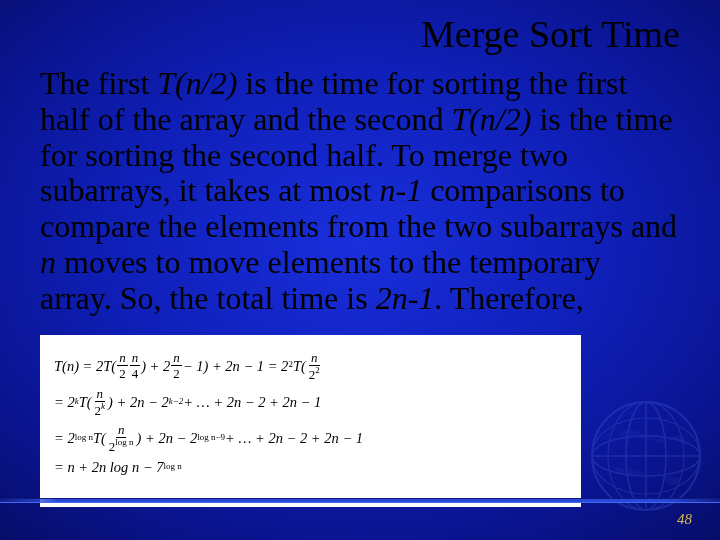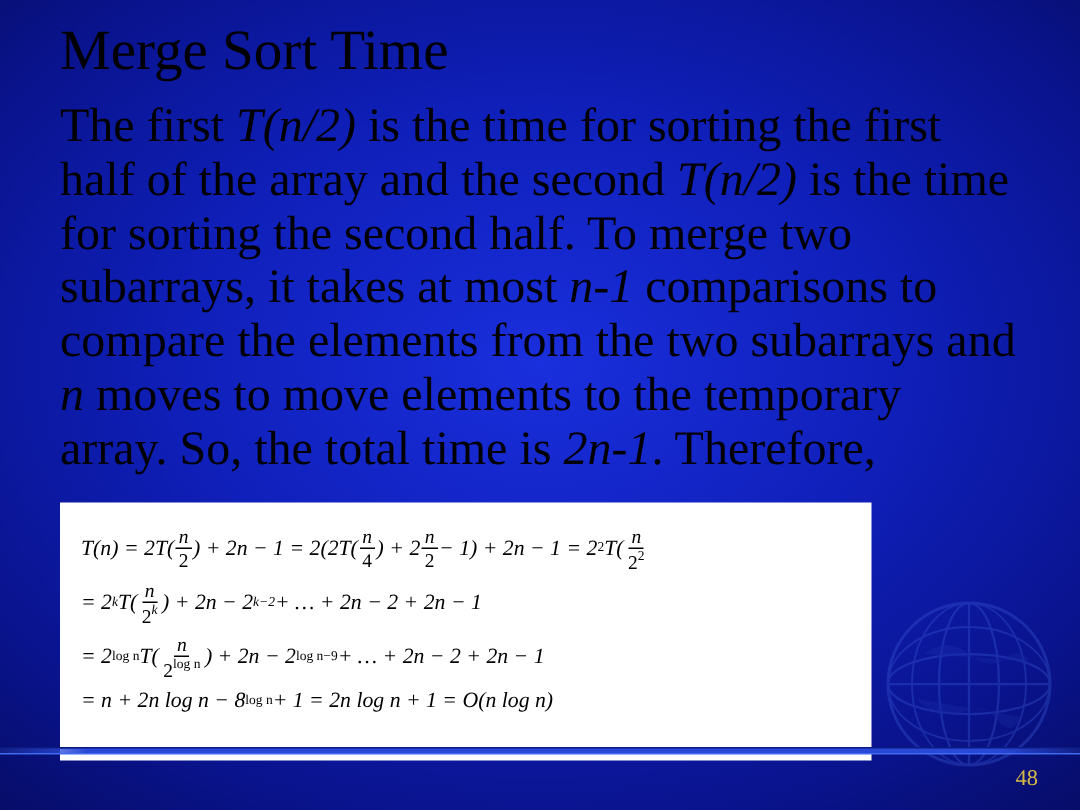--- a/index.html
+++ b/index.html
@@ -9,21 +9,21 @@
     background: radial-gradient(ellipse 700px 500px at 50% 45%, #1a2fdd 0%, #0f1fb8 35%, #0a1490 60%, #050a5a 85%, #020530 100%);
     position: relative;
   }
   .slide {
     width: 720px;
     height: 540px;
     position: relative;
     padding: 12px 40px 20px 40px;
   }
   .title {
-    text-align: left;
+    text-align: right;
     color: #000;
     font-size: 38px;
     font-weight: 400;
     margin-bottom: 10px;
     font-family: "Times New Roman", serif;
   }
   .body-text {
     color: #000;
     font-size: 32px;
     line-height: 1.12;
@@ -81,20 +81,21 @@
     opacity: 0.35;
   }
   .globe svg { width: 120px; height: 120px; }
   .page-num {
     position: absolute;
     right: 28px;
     bottom: 12px;
     color: #d4b948;
     font-size: 15px;
     font-family: "Times New Roman", serif;
+    font-style: italic;
   }
 </style>
 </head>
 <body>
 
 <div class="slide">
 
   <h1 class="title">Merge Sort Time</h1>
 
   <p class="body-text">
@@ -102,21 +103,20 @@
   </p>
 
   <div class="equation-box">
 
     <div class="eq-row">
       <span class="it">T(n) = 2T(</span>
       <span class="frac">
           <span class="num it">n</span>
           <span class="den">2</span>
         </span>
-      <span class="it">) + 2n − 1 = 2(2T(</span>
       <span class="frac">
           <span class="num it">n</span>
           <span class="den">4</span>
         </span>
       <span class="it">) + 2</span>
       <span class="frac">
           <span class="num it">n</span>
           <span class="den">2</span>
         </span>
       <span class="it"> − 1) + 2n − 1 = 2</span>
@@ -148,23 +148,22 @@
       <span class="frac">
           <span class="num it">n</span>
           <span class="den"><span>2</span><span class="sup">log n</span></span>
         </span>
       <span class="it">) + 2n − 2</span>
         <span class="sup">log n−9</span>
       <span class="it"> + … + 2n − 2 + 2n − 1</span>
     </div>
 
     <div class="eq-row">
-      <span class="it">= n + 2n log n − 8</span>
+      <span class="it">= n + 2n log n − 7</span>
         <span class="sup">log n</span>
-      <span class="it"> + 1 = 2n log n + 1 = O(n log n)</span>
     </div>
 
   </div>
 
   <div class="globe">
     <svg viewBox="0 0 120 120">
       <circle cx="60" cy="60" r="54" fill="none" stroke="#3a5ad8" stroke-width="2"></circle>
       <ellipse cx="60" cy="60" rx="54" ry="20" fill="none" stroke="#3a5ad8" stroke-width="1.5"></ellipse>
       <ellipse cx="60" cy="60" rx="54" ry="38" fill="none" stroke="#3a5ad8" stroke-width="1.2"></ellipse>
       <ellipse cx="60" cy="60" rx="20" ry="54" fill="none" stroke="#3a5ad8" stroke-width="1.5"></ellipse>

